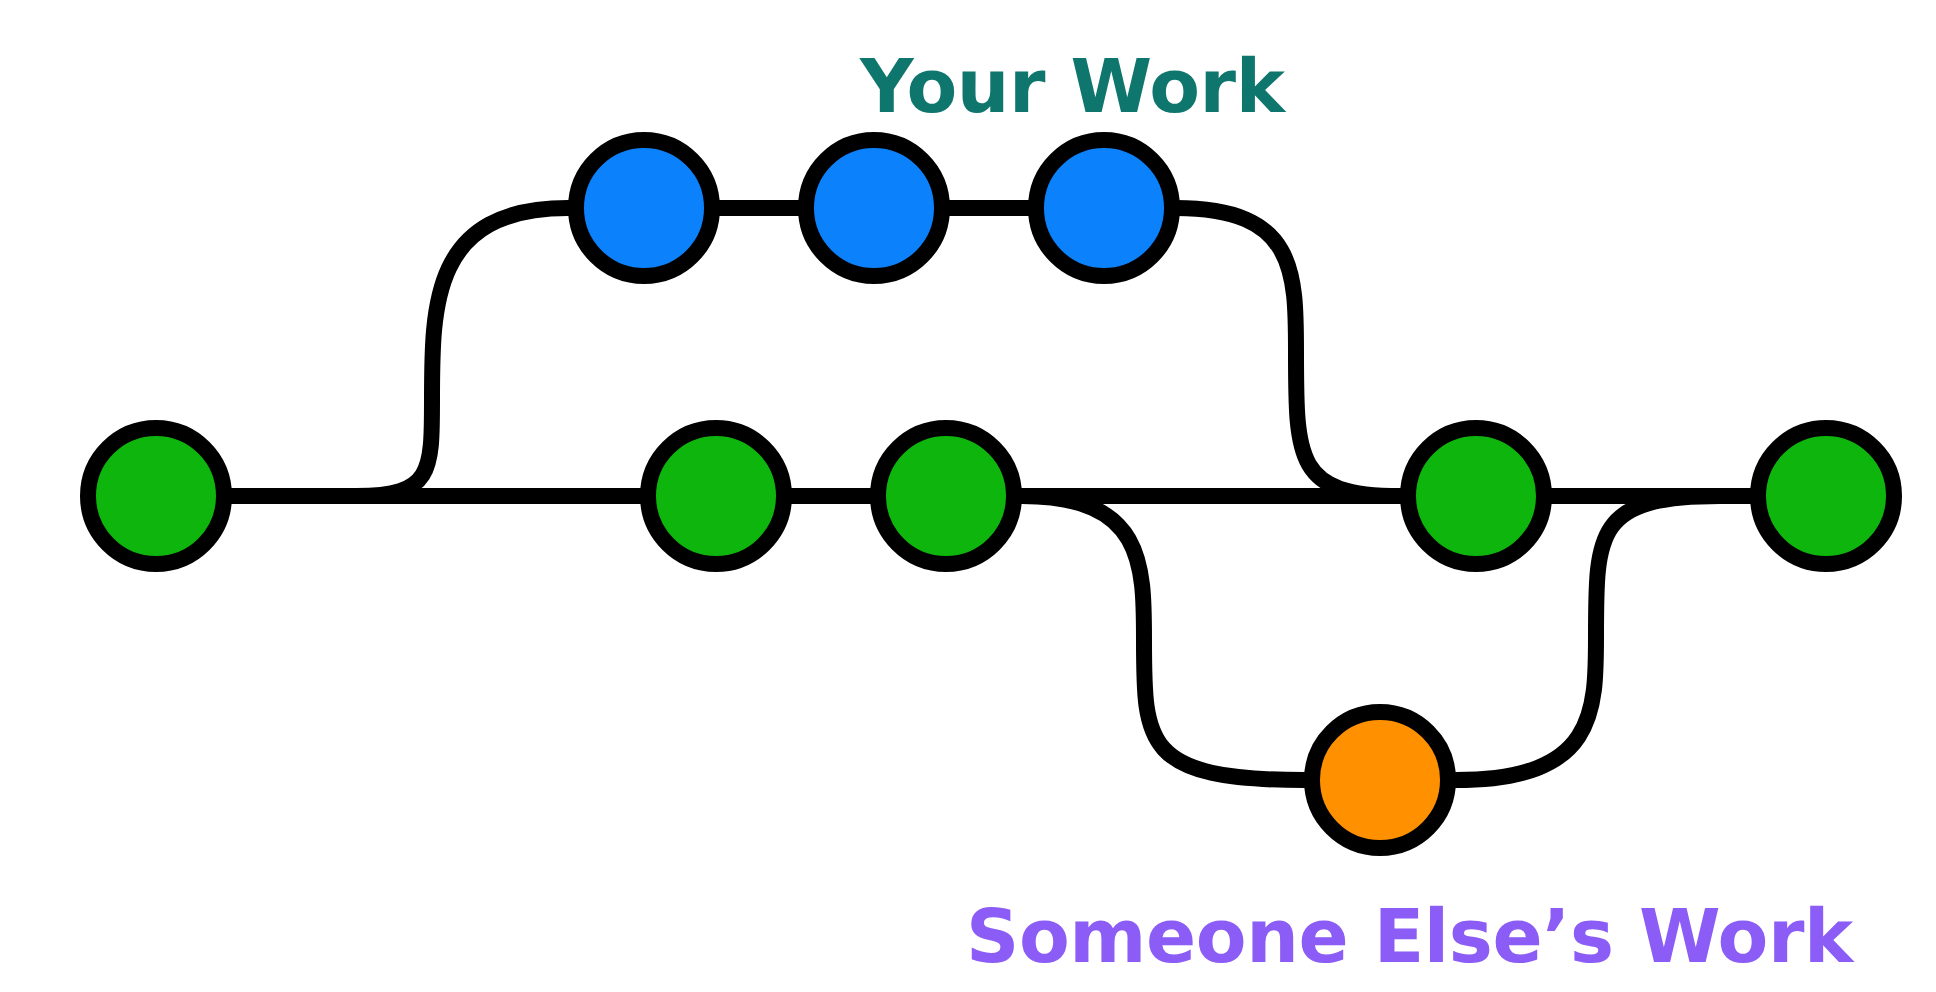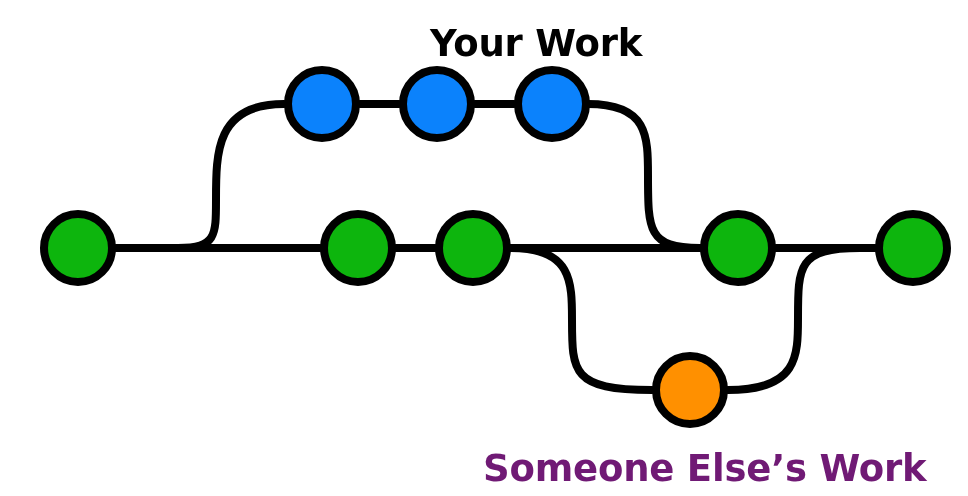--- a/index.html
+++ b/index.html
@@ -69,18 +69,18 @@
       <circle cy="248" r="34" fill="#0DB50D" cx="913"></circle>
 
       <circle cy="104" r="34" fill="#0B82FC" cx="322"></circle>
       <circle cy="104" r="34" fill="#0B82FC" cx="437"></circle>
       <circle cy="104" r="34" fill="#0B82FC" cx="552"></circle>
 
       <circle cy="390" r="34" fill="#FF9000" cx="690"></circle>
     </g>
   </svg>
 
-  <div class="branch-label" style="position:absolute; left:430px; top:22px; color:#000000;">Your Work</div>
+  <div class="branch-label" style="position:absolute; left:430px; top:22px; color:#0f766e;">Your Work</div>
 
 
-  <div class="branch-label" style="position:absolute; left:483px; top:447px; color:#701a75;">Someone Else’s Work</div>
+  <div class="branch-label" style="position:absolute; left:483px; top:447px; color:#8b5cf6;">Someone Else’s Work</div>
 
 </div>
 
 </body></html>

